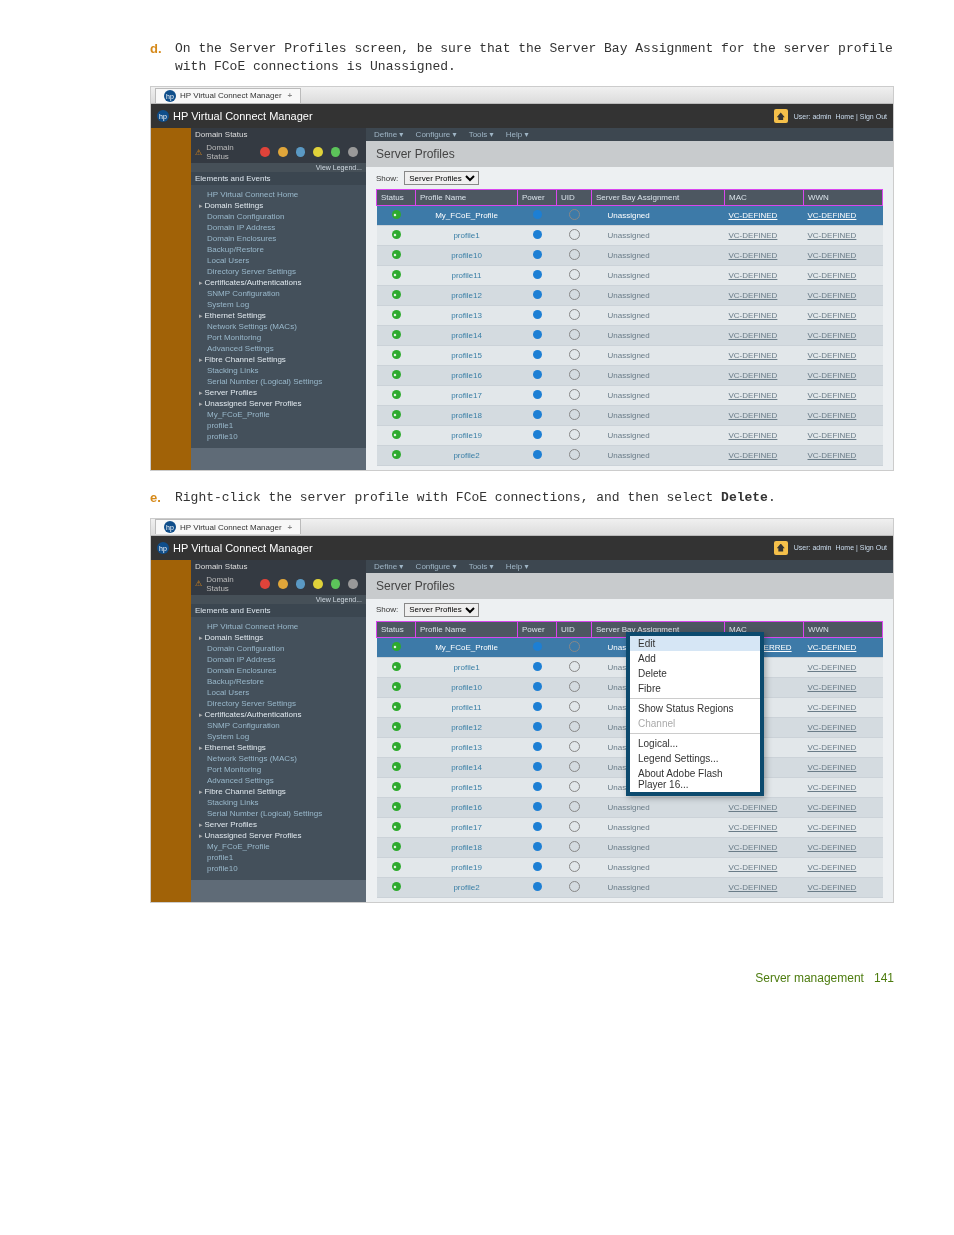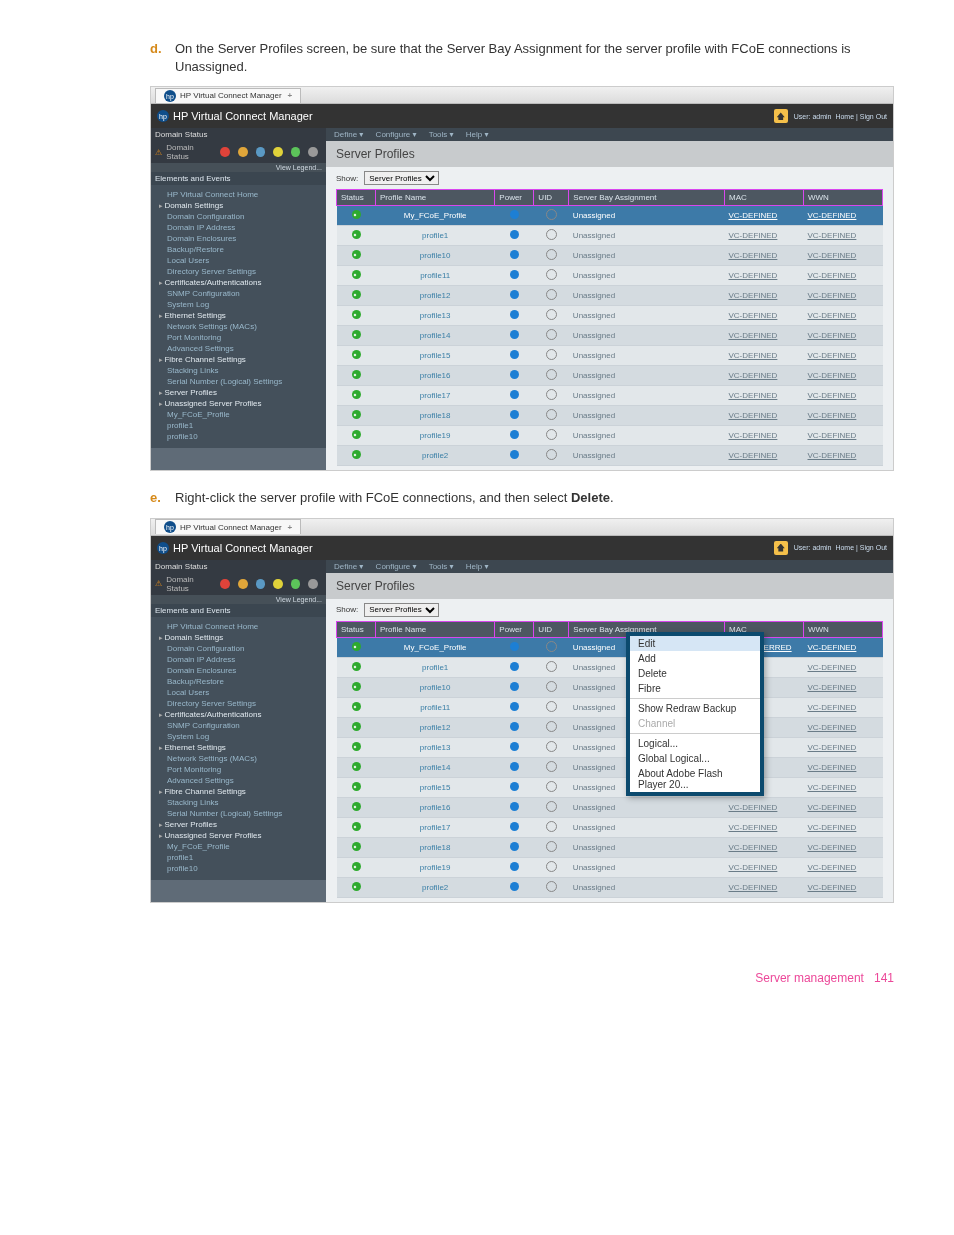--- a/index.html
+++ b/index.html
@@ -1,35 +1,35 @@
 <!DOCTYPE html>
 <html><head>
 <meta charset="utf-8">
 <style>
   body { margin:0; font-family: Arial, Helvetica, sans-serif; background:#fff; color:#333; width:954px; }
   .page { padding:40px 60px 30px 150px; }
   .step { display:flex; margin-bottom:8px; line-height:1.4; font-size:13px; }
   .step-letter { color:#d68a1a; font-weight:bold; width:25px; flex:0 0 25px; }
-  .step-text { flex:1; }
+  .step-text { flex:1;font-family:Liberation Mono, monospace; }
   .step-text b { font-weight:bold; }
-  .footer { text-align:right; font-size:12px; color:#ec4899; padding:20px 60px 20px 0;margin-left:30px; }
+  .footer { text-align:right; font-size:12px; color:#4d7c0f; padding:20px 60px 20px 0;margin-left:30px; }
 
   .shot { margin:10px 0 18px 0; border:1px solid #ccc; background:#fff; position:relative; font-size:9px; }
   .tabbar { height:16px; background:linear-gradient(#f0f0f0,#dcdcdc); border-bottom:1px solid #bbb; display:flex; align-items:center; }
   .tabbar .tab { background:#f8f8f8; border:1px solid #bbb; border-bottom:none; padding:1px 8px; margin-left:4px; font-size:8px; display:flex; align-items:center; }
   .tab .plus { color:#888; margin-left:6px; font-weight:bold; }
   .hp-logo { width:12px; height:12px; margin-right:4px; display:inline-block; }
   .hp-logo svg { display:block; }
   .titlebar { background:#333; color:#fff; padding:3px 6px; display:flex; align-items:center; justify-content:space-between; font-size:11px; height:18px; }
   .titlebar-left { display:flex; align-items:center; }
   .titlebar-right { display:flex; align-items:center; font-size:7px; color:#cde; }
   .home-ic { width:14px; height:14px; background:#f5c04a; margin-right:6px; border-radius:2px; position:relative; }
   .home-ic:before { content:""; position:absolute; left:3px; top:3px; width:8px; height:8px; background:#333; clip-path:polygon(50% 0,100% 60%,80% 60%,80% 100%,20% 100%,20% 60%,0 60%); }
 
-  .shotbody { display:flex; background:#a16207; }
+  .shotbody { display:flex; background:#a16207;padding-left:40px; }
   .sidebar { width:175px; flex:0 0 175px; background:#5f6b77; color:#c9d4de; }
   .dstatus { background:#343a42; padding:2px 4px; font-size:8px; color:#ddd; }
   .icons-row { background:#343a42; padding:2px 4px; display:flex; align-items:center; }
   .sic { width:10px; height:10px; margin:0 4px; border-radius:50%; display:inline-block; }
   .leg { background:#465058; padding:1px 4px; text-align:right; font-size:7px; color:#cfd8e0; }
   .sect { background:#3b4650; color:#dde6ee; padding:2px 4px; font-size:8px; }
   .tree { padding:4px 0 6px 0; background:#44505b; font-size:8px; }
   .tree div { padding:1px 0 1px 16px; color:#99b8cb; white-space:nowrap; overflow:hidden; text-overflow:ellipsis; }
   .tree .hdr { color:#e0e8ee; padding-left:8px; }
   .tree .hdr:before { content:"▸ "; color:#aaa; font-size:7px; }
@@ -44,21 +44,21 @@
 
   table.profiles { width:calc(100% - 20px); margin:0 10px 4px 10px; border-collapse:collapse; font-size:8px; }
   table.profiles th { background:#4d5761; color:#d9e2e9; padding:3px 4px; text-align:left; font-weight:normal; border:1px solid #d946ef; }
   table.profiles td { background:#e2e7ea; padding:3px 4px; border-top:1px solid #cbd2d8; border-bottom:1px solid #cbd2d8; color:#5a7a8a; }
   table.profiles tr.alt td { background:#d4dbe0; }
   .stat-ok { width:9px; height:9px; border-radius:50%; background:#2eaa2e; display:inline-block; position:relative; }
   .stat-ok:before { content:""; position:absolute; left:2px; top:4px; width:2px; height:2px; background:#fff; transform:rotate(45deg); }
   .pwr { width:9px; height:9px; border-radius:50%; background:#1d7fd4; display:inline-block; }
   .uid { width:9px; height:9px; border-radius:50%; border:1px solid #888; display:inline-block; }
   .pname { color:#3a7fa6; }
-  .assign { color:#6a7c88; }
+  .assign { color:#6a7c88;margin-left:12px; }
   .mac, .wwn { color:#6a7c88;text-decoration:underline; }
   .hl td { background:#3d7aa8 !important; color:#fff !important; }
   .hl td .assign,.hl td .pname,.hl td .mac,.hl td .wwn { color:#fff !important; }
 
   .ctx { position:absolute; background:#fff; border:4px solid #0c4a6e; box-shadow:2px 2px 6px rgba(0,0,0,0.3); font-size:10px; color:#333; width:130px; }
   .ctx div { padding:2px 8px; }
   .ctx .sep { border-top:1px solid #ccc; margin:2px 0; padding:0; height:0; }
   .ctx .edit { background:#d6e6f5; }
   .shot2 .ctx { left:475px; top:113px; }
   .shot2 { position:relative; }
@@ -516,26 +516,26 @@
         </table>
       </div>
     </div>
 
     <div class="ctx">
       <div class="edit">Edit</div>
       <div>Add</div>
       <div>Delete</div>
       <div>Fibre</div>
       <div class="sep"></div>
-      <div>Show Redraw Backup</div>
+      <div>Show Status Regions</div>
       <div style="color:#aaa">Channel</div>
       <div class="sep"></div>
       <div>Logical...</div>
-      <div>Global Logical...</div>
-      <div>About Adobe Flash Player 20...</div>
+      <div>Legend Settings...</div>
+      <div>About Adobe Flash Player 16...</div>
     </div>
   </div>
 
 </div>
 
 <div class="footer">
   <span>Server management</span>&nbsp;&nbsp;&nbsp;<span>141</span>
 </div>
 
 </body></html>

